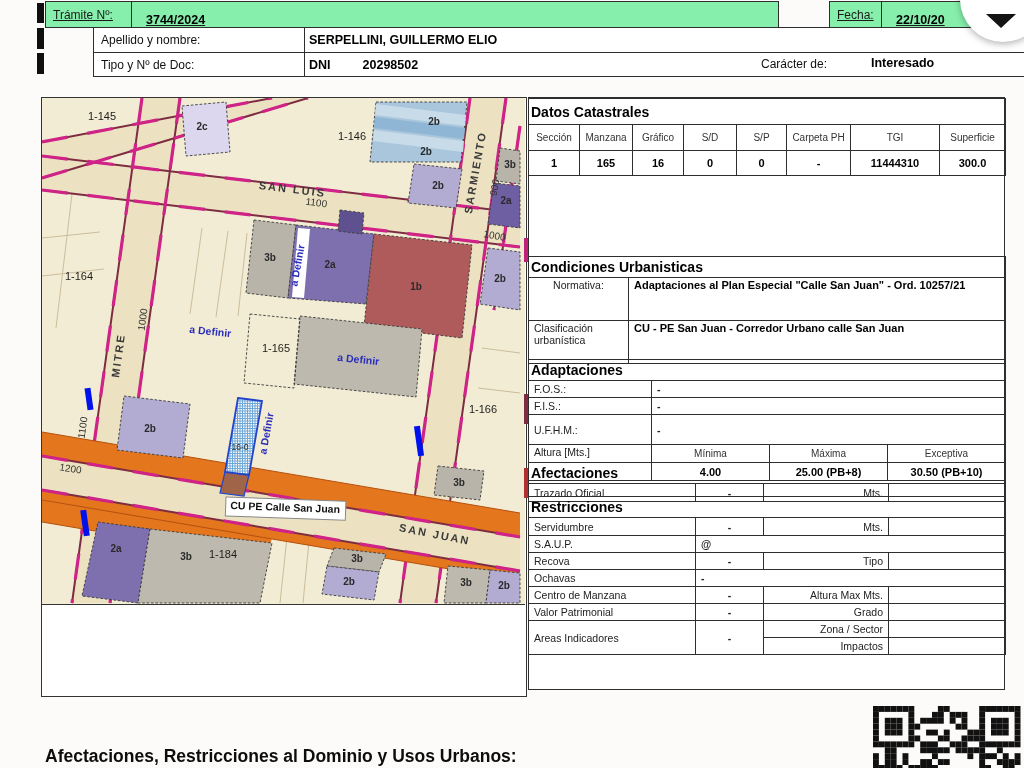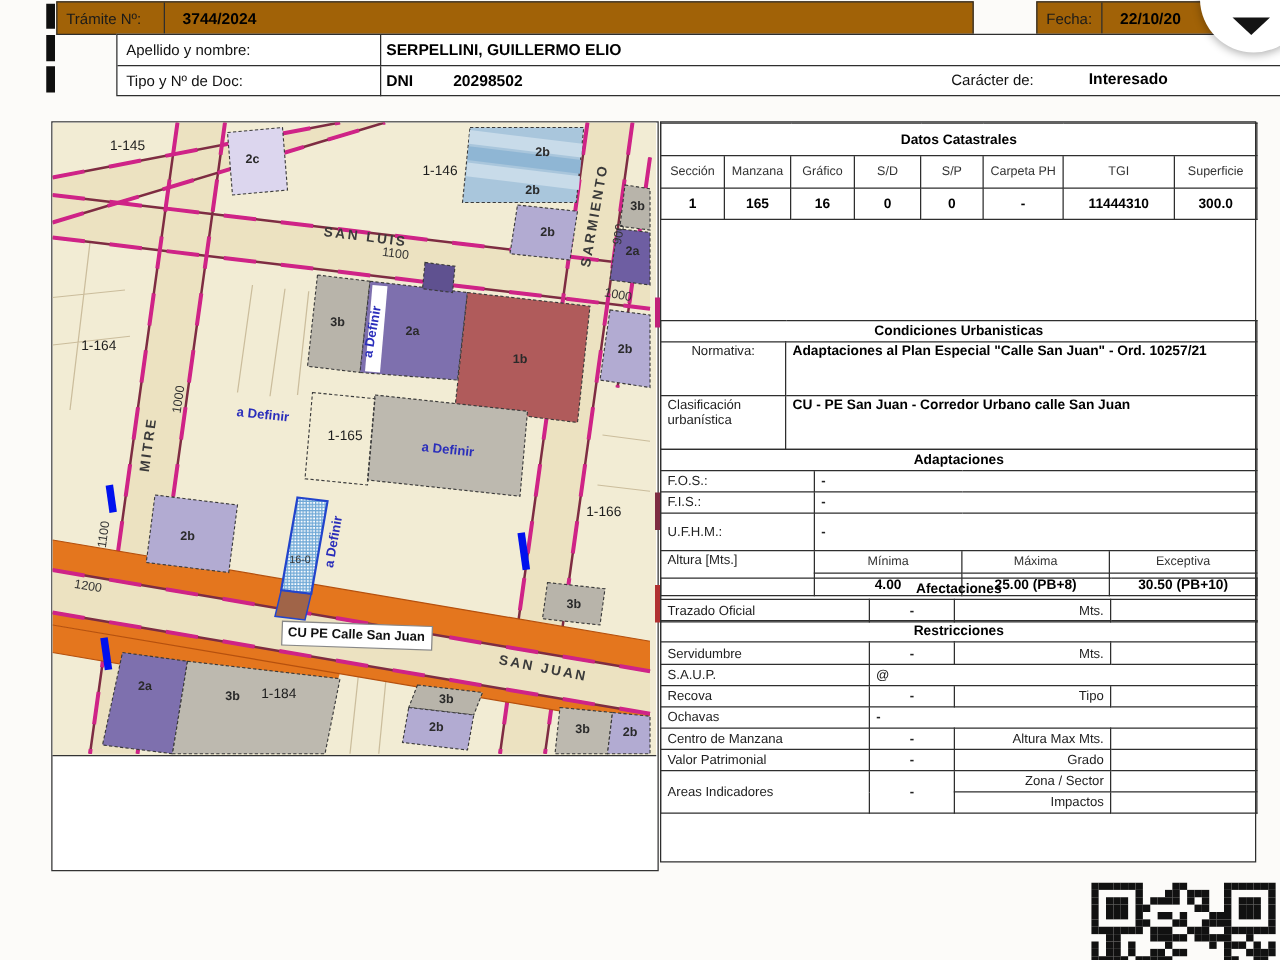--- a/index.html
+++ b/index.html
@@ -2,21 +2,21 @@
 <html><head>
 <meta charset="utf-8">
 <style>
   html,body{margin:0;padding:0;}
   .page{position:relative;width:1024px;height:768px;background:#fcfbf9;overflow:hidden;
         font-family:"Liberation Sans",sans-serif;color:#111;}
   .abs{position:absolute;}
 
   
   .tick{position:absolute;left:37px;width:7px;background:#0f0f0f;}
-  .hbox{position:absolute;border:1.5px solid #2e2e2e;background:#a16207;display:flex;align-items:center;font-size:12px;color:#1a1a1a;}
+  .hbox{position:absolute;border:1.5px solid #2e2e2e;background:#86efac;display:flex;align-items:flex-end;font-size:12px;color:#1a1a1a;text-decoration:underline;}
   .hlbl{padding-left:7px;height:100%;display:flex;align-items:center;border-right:1.5px solid #2e2e2e;box-sizing:border-box;}
   .hval{padding-left:14px;font-weight:bold;font-size:12.5px;color:#000;}
   .row23{position:absolute;left:45px;top:27px;width:968px;height:50px;border:1.5px solid #2e2e2e;background:#fff;box-sizing:border-box;margin-left:48px;}
   .subrow{position:relative;height:24px;display:flex;align-items:center;font-size:12px;}
   .subrow.first{border-bottom:1.5px solid #2e2e2e;}
   .lbl2{width:210px;padding-left:7px;box-sizing:border-box;}
   .vline{position:absolute;left:210px;top:0;bottom:0;width:0;border-left:1.5px solid #2e2e2e;}
   .bold{font-weight:bold;color:#000;}
 
   
@@ -42,21 +42,21 @@
   .oedge{stroke:#b5500e;stroke-width:1;fill:none;}
   .pline{stroke:#3a3a3a;stroke-width:0.9;stroke-dasharray:2.6 1.8;}
   .lot{stroke:#cbbd9c;stroke-width:1;fill:none;}
 
   
   .rpanel{position:absolute;left:528px;top:97px;width:477px;height:593px;border:1.5px solid #2e2e2e;
       background:#fff;box-sizing:border-box;}
   .rpanel table{border-collapse:collapse;table-layout:fixed;width:477px;position:absolute;left:-1px;}
   .rpanel td{border:1.5px solid #2e2e2e;font-size:10.5px;padding:1px 5px;color:#222;overflow:hidden;white-space:nowrap;}
   .rpanel td.wrap{white-space:normal;}
-  td.title{font-weight:bold;font-size:11px;text-align:center;color:#000;padding:2px;}
+  td.title{font-weight:bold;font-size:14px;text-align:left;color:#000;padding:2px;}
   td.hdr{font-size:10px;text-align:center;color:#333;}
   td.val{font-weight:bold;font-size:11px;text-align:center;color:#000;}
   td.lab{font-size:10.5px;}
   td.dash{font-weight:bold;text-align:center;}
   td.unit{text-align:right;font-size:10.5px;}
   td.big{font-weight:bold;font-size:11px;color:#000;}
   .t-datos{top:0;}
   .t-cond{top:158px;}
   .t-ind{top:261px;}
   .t-afe{top:364px;}
@@ -411,20 +411,21 @@
         <td></td>
       </tr>
       <tr style="height:17px;">
         <td class="unit">Impactos</td>
         <td></td>
       </tr>
     </tbody>
       </table>
   </div>
 
+  <div class="footer-text">Afectaciones, Restricciones al Dominio y Usos Urbanos:</div>
 
   <svg class="qr" id="qr-svg" width="148" height="62">
       <rect x="0.0" y="0.0" width="5.9" height="5.9" fill="#111"></rect>
       <rect x="5.9" y="0.0" width="5.9" height="5.9" fill="#111"></rect>
       <rect x="11.8" y="0.0" width="5.9" height="5.9" fill="#111"></rect>
       <rect x="17.7" y="0.0" width="5.9" height="5.9" fill="#111"></rect>
       <rect x="23.6" y="0.0" width="5.9" height="5.9" fill="#111"></rect>
       <rect x="29.5" y="0.0" width="5.9" height="5.9" fill="#111"></rect>
       <rect x="35.4" y="0.0" width="5.9" height="5.9" fill="#111"></rect>
       <rect x="64.9" y="0.0" width="5.9" height="5.9" fill="#111"></rect>

